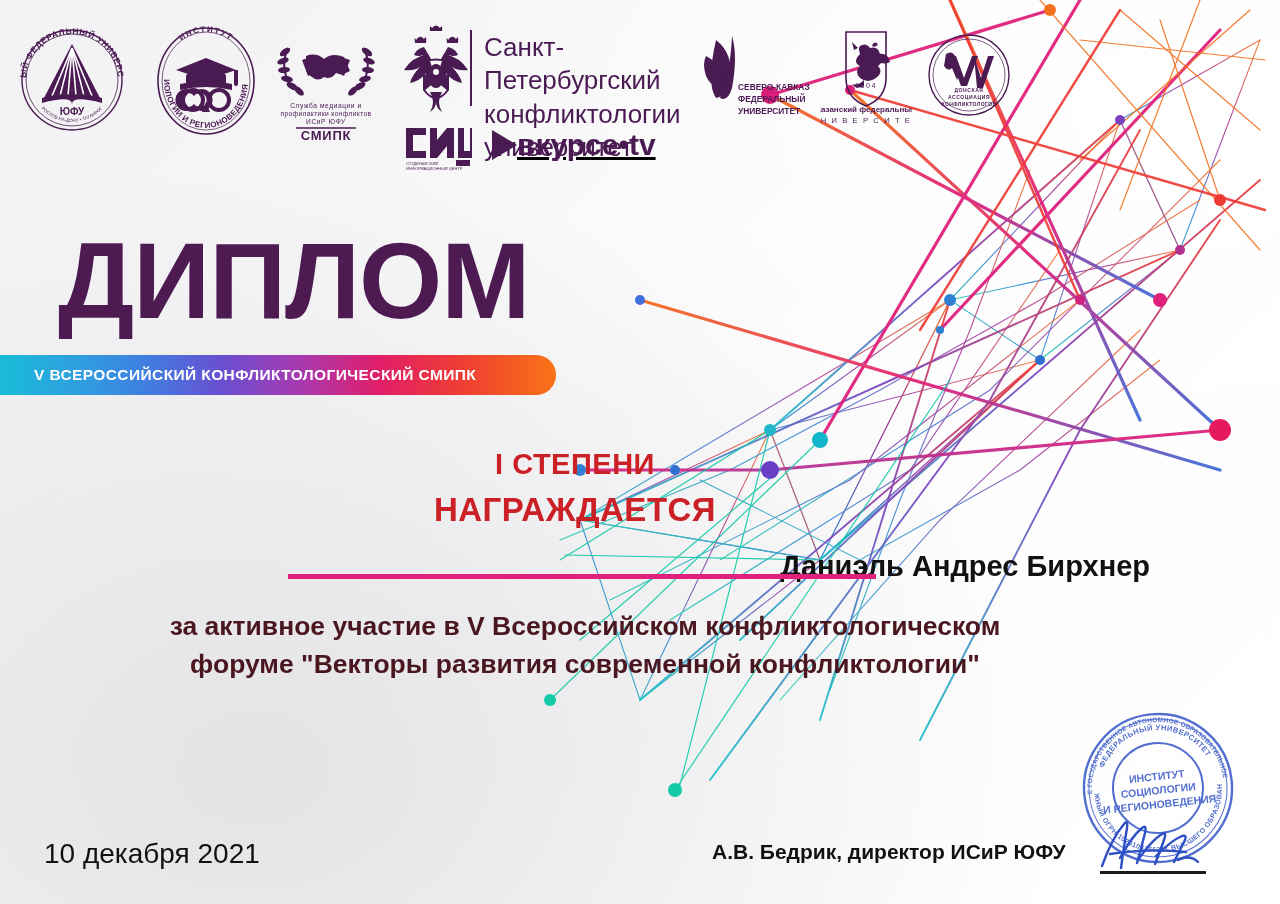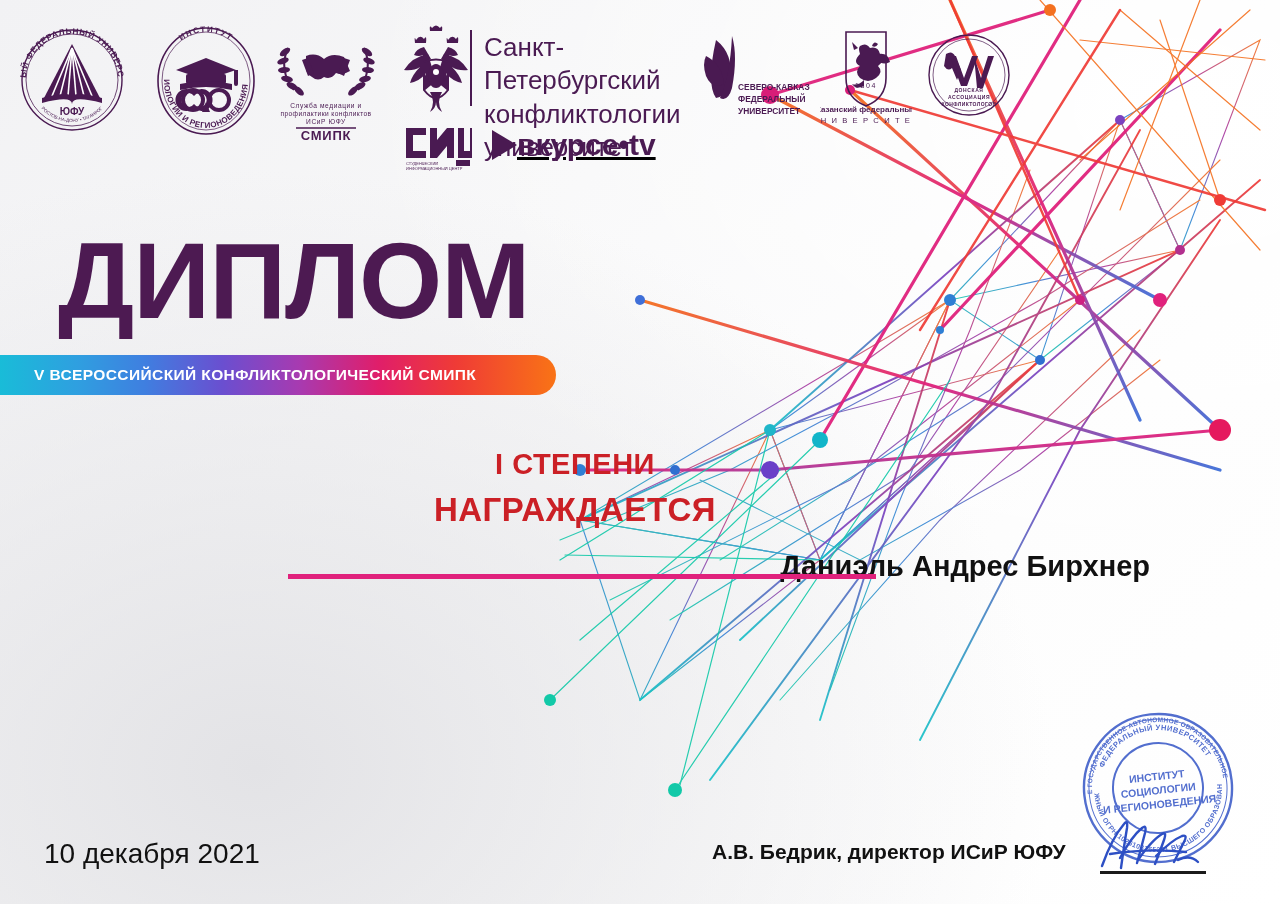--- a/index.html
+++ b/index.html
@@ -388,20 +388,24 @@
   <div class="diploma-title">ДИПЛОМ</div>
 
   <div class="ribbon">
     <span>V ВСЕРОССИЙСКИЙ КОНФЛИКТОЛОГИЧЕСКИЙ СМИПК</span>
   </div>
 
   <div class="degree">I СТЕПЕНИ</div>
   <div class="awarded">НАГРАЖДАЕТСЯ</div>
   <div class="recipient">Даниэль Андрес Бирхнер</div>
   <div class="rule"></div>
+  <div class="reason">
+    <div>за активное участие в V Всероссийском конфликтологическом</div>
+    <div>форуме "Векторы развития современной конфликтологии"</div>
+  </div>
 
   <div class="date">10 декабря 2021</div>
   <div class="signatory">А.В. Бедрик, директор ИСиР ЮФУ</div>
   <div class="sig-rule"></div>
 
   <svg class="stamp" viewBox="0 0 200 185" xmlns="http://www.w3.org/2000/svg">
     <g transform="rotate(-6 100 88)" opacity="0.82">
       <circle cx="100" cy="88" r="74" fill="none" stroke="#2d4fc4" stroke-width="2.4"></circle>
       <circle cx="100" cy="88" r="69" fill="none" stroke="#2d4fc4" stroke-width="1"></circle>
       <circle cx="100" cy="88" r="45" fill="none" stroke="#2d4fc4" stroke-width="2"></circle>

